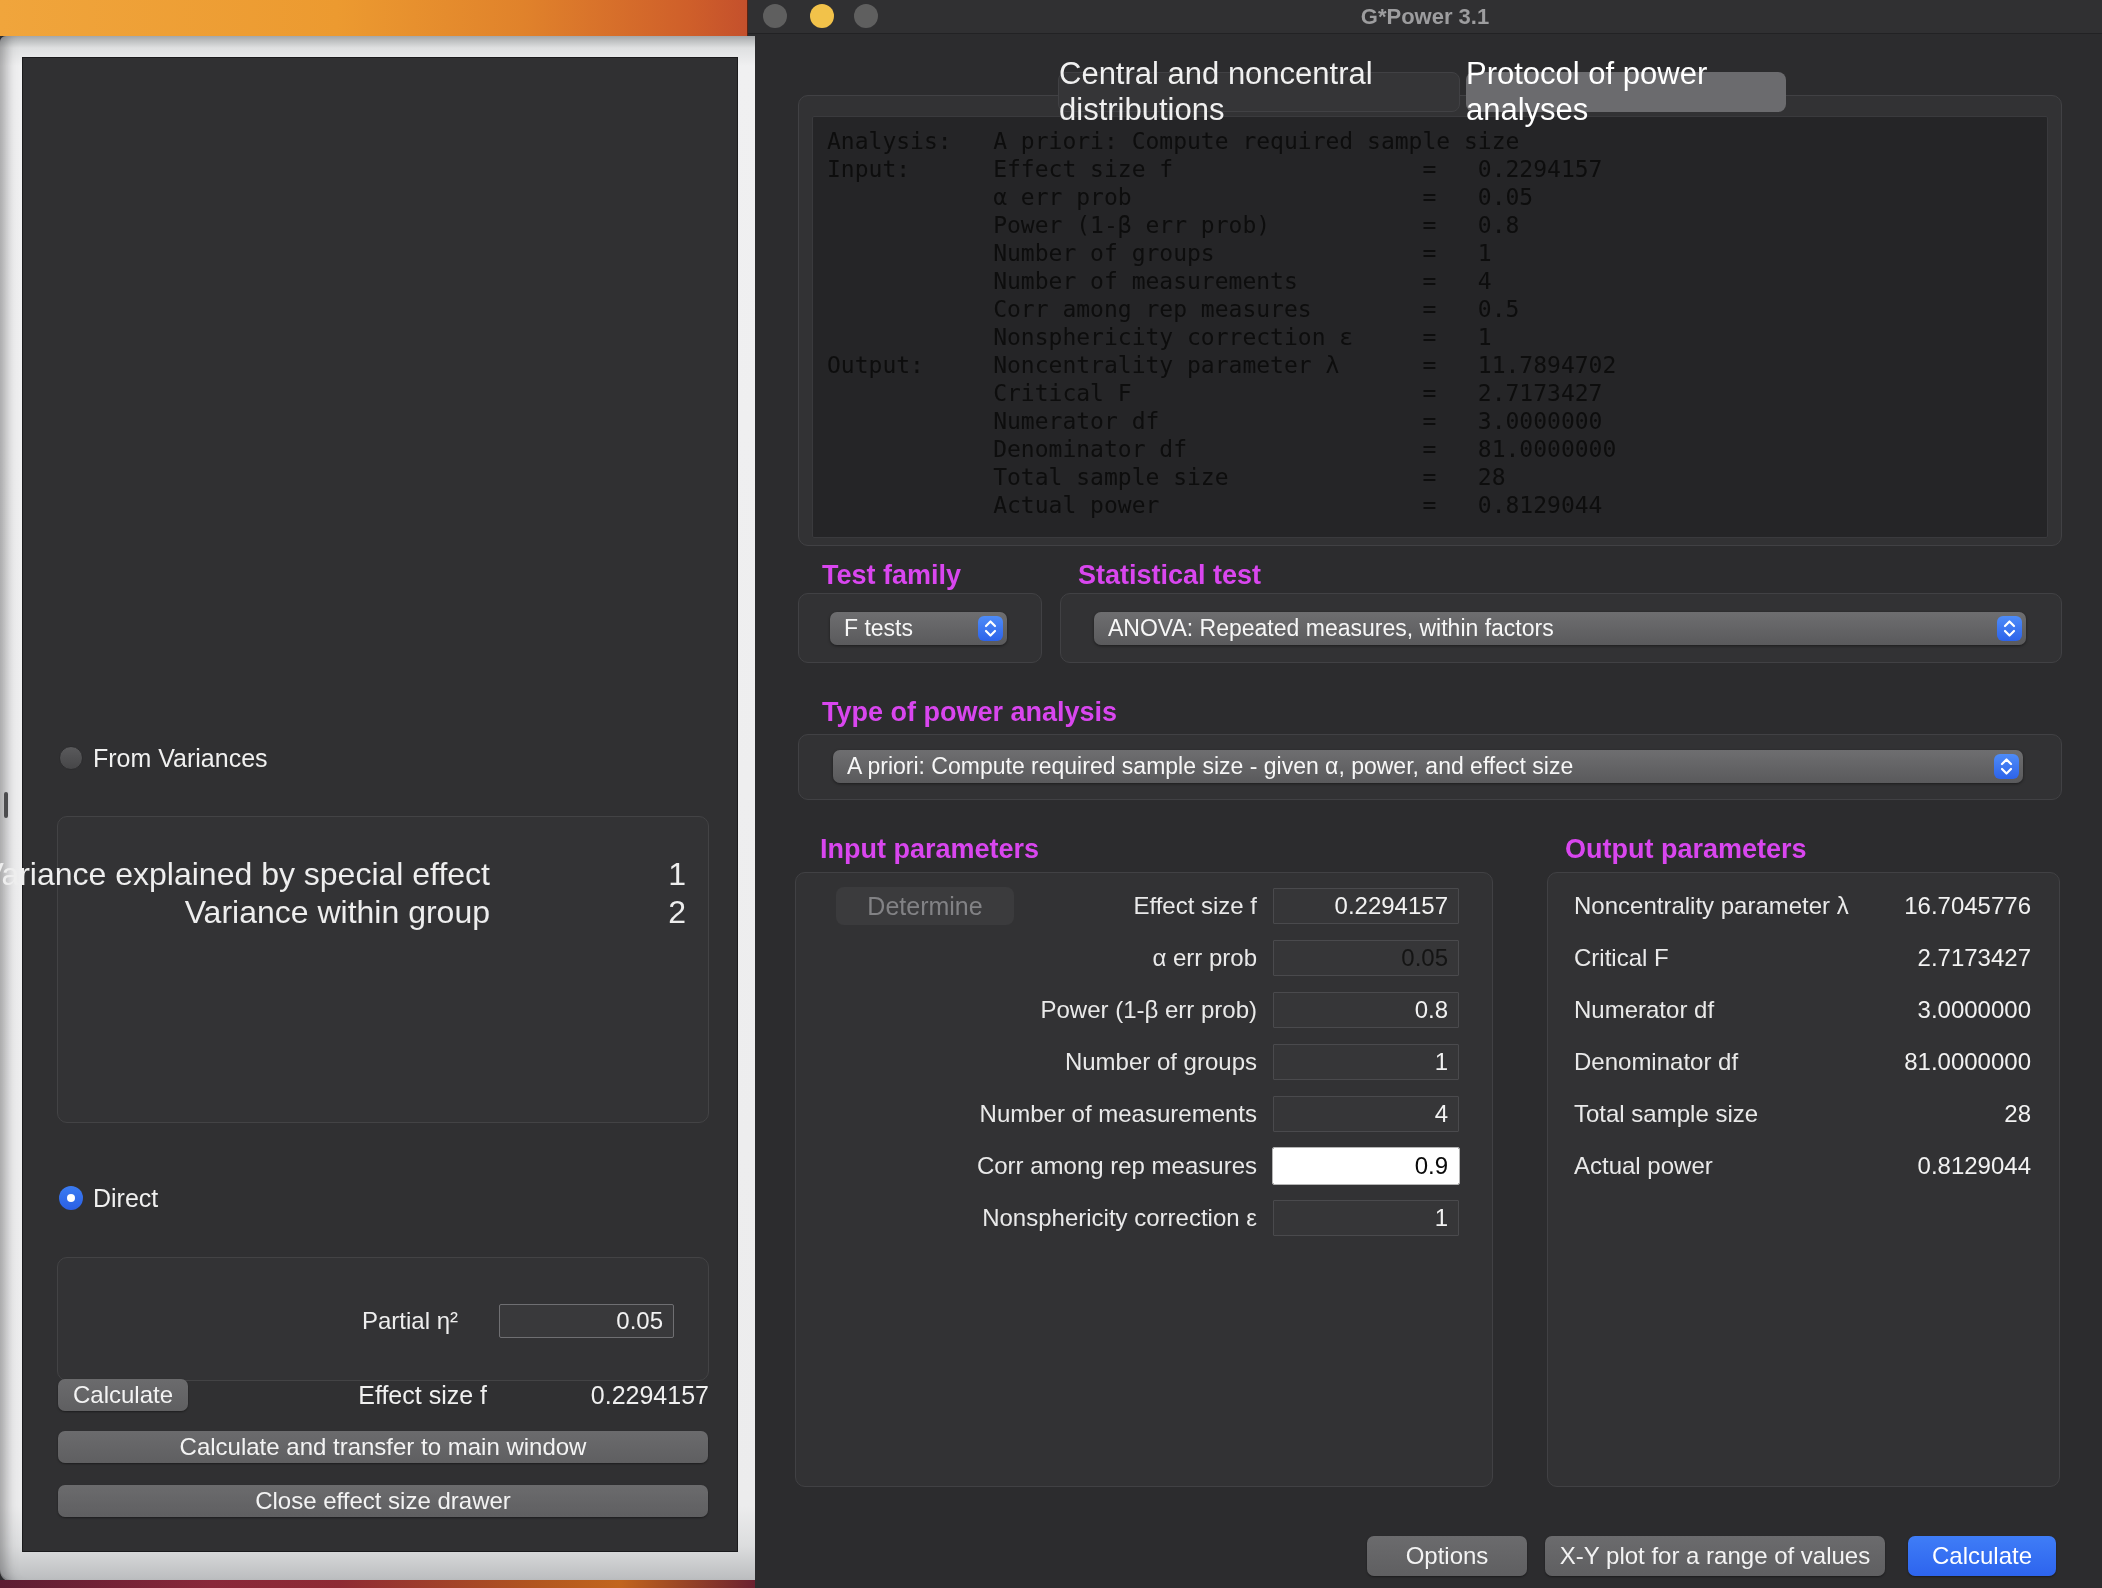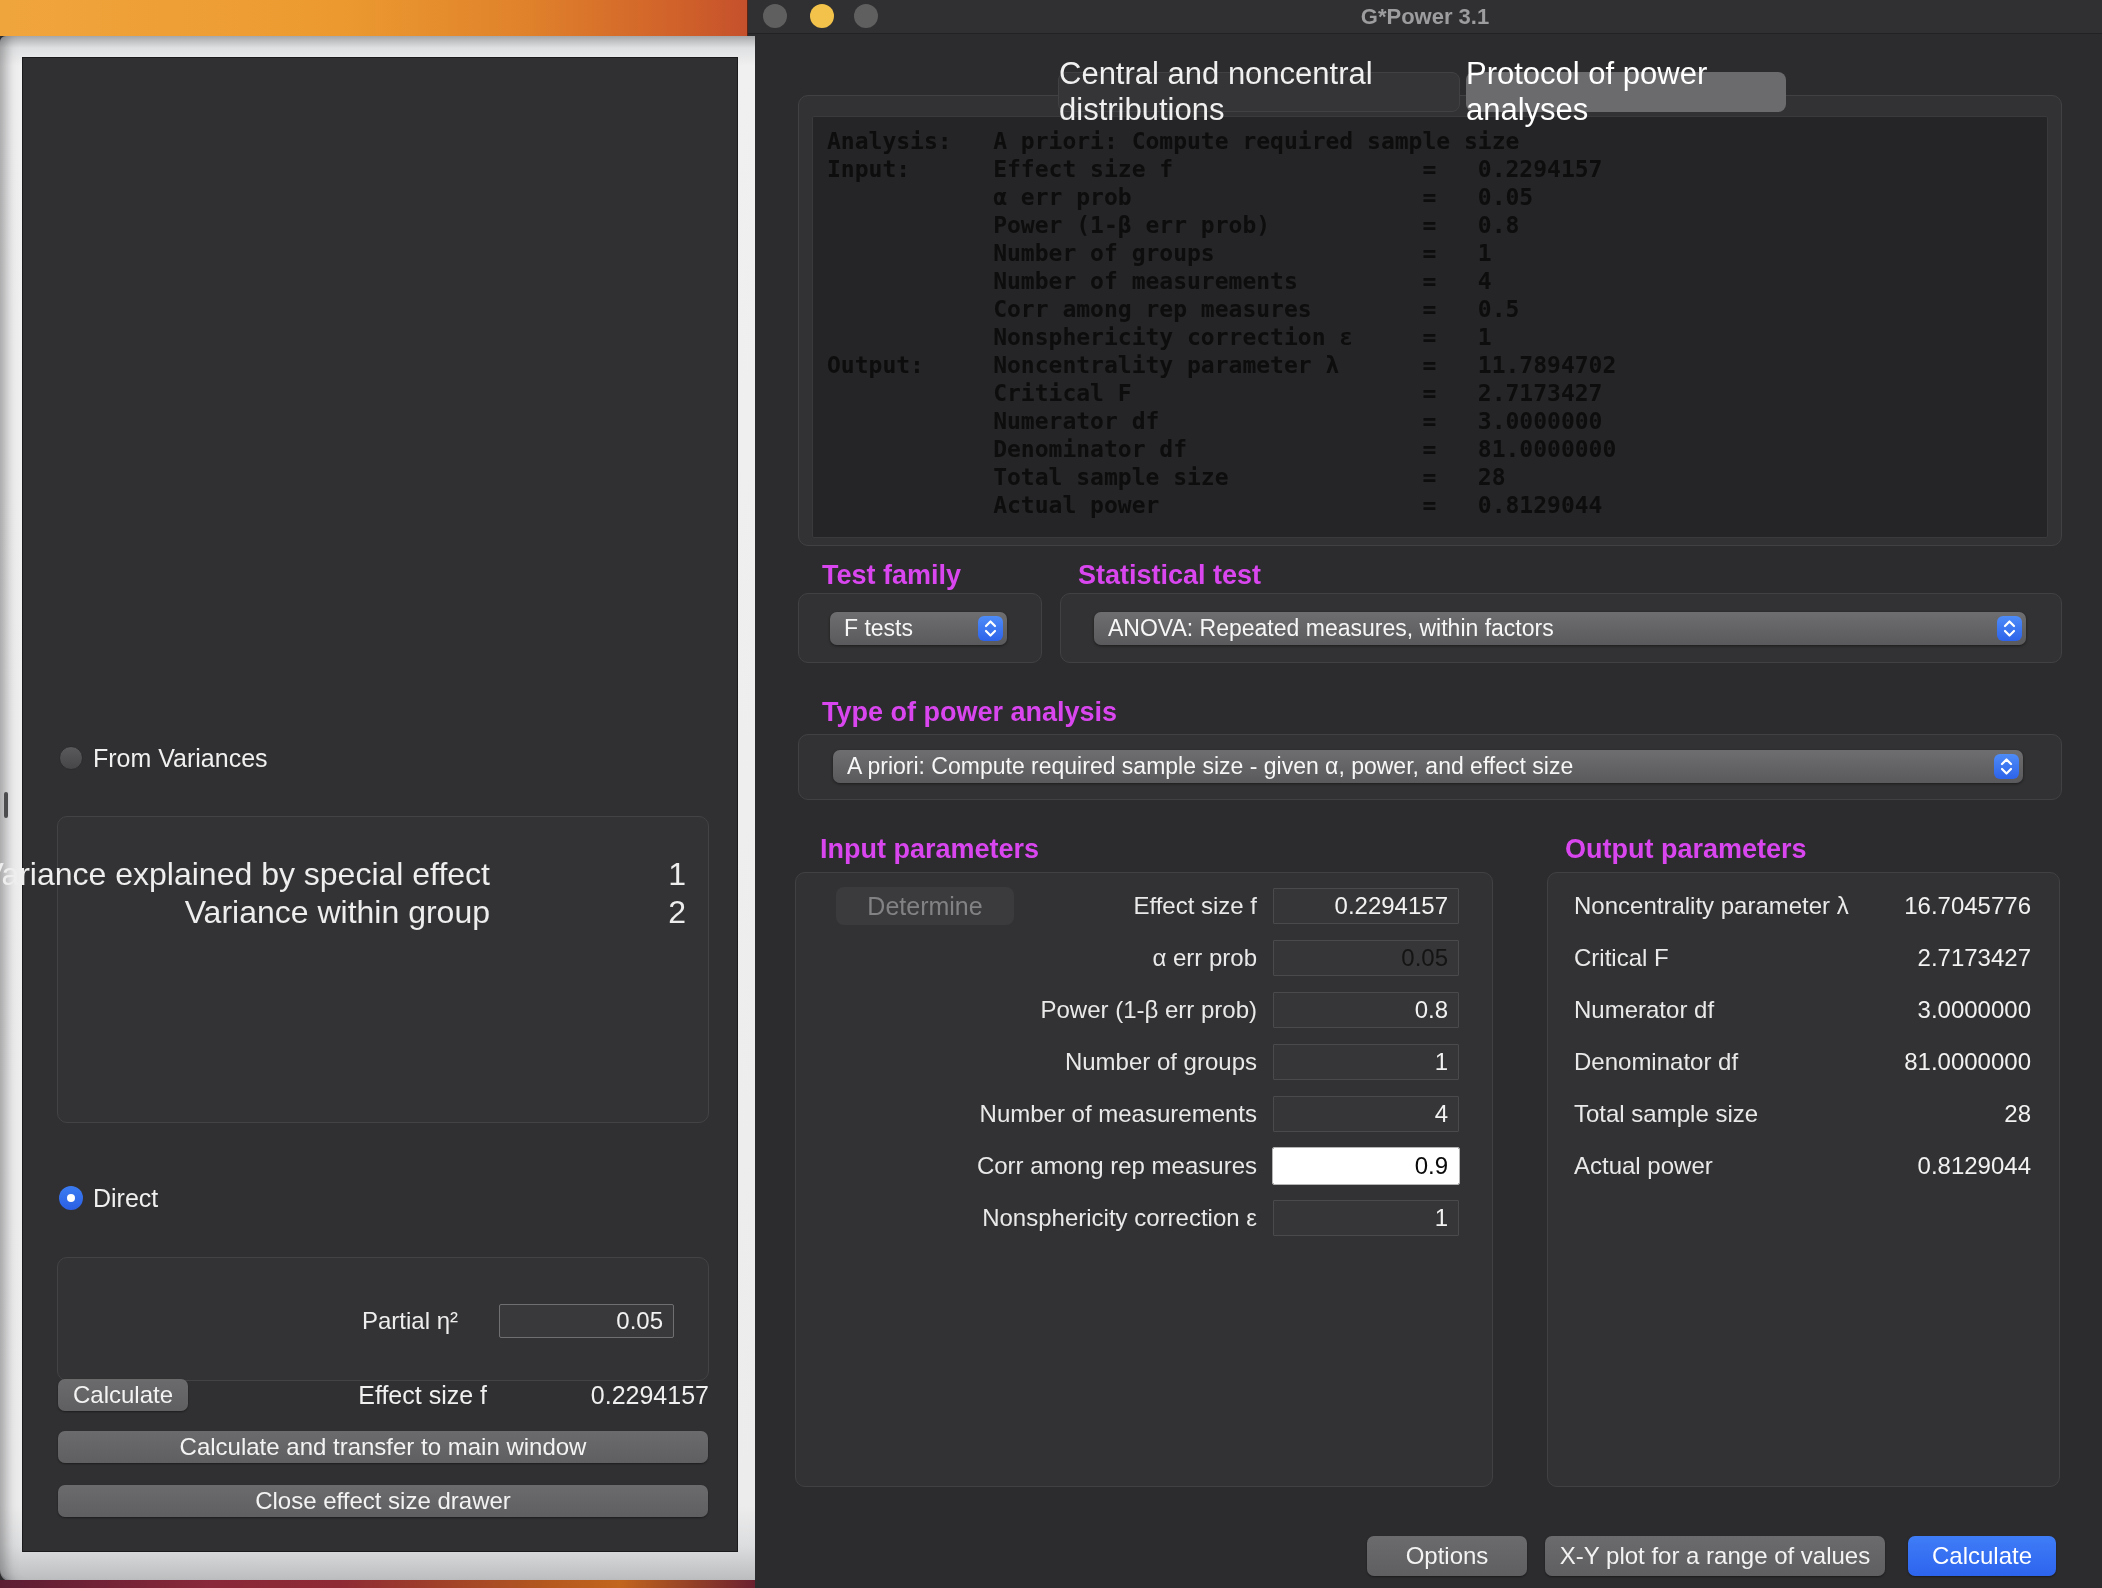--- a/index.html
+++ b/index.html
@@ -30,21 +30,21 @@
   
   .tab{position:absolute;top:72px;height:40px;border-radius:8px;display:flex;align-items:center;
     justify-content:center;font-size:31px;color:#f0f0f0;z-index:3;cursor:default;}
   .tab.unselected{left:310px;width:402px;background:#353537;border:1px solid #414144;box-sizing:border-box;}
   .tab.selected{left:718px;width:320px;background:#6b6b6e;color:#fff;}
 
   .protocol-box{left:50px;top:95px;width:1264px;height:451px;}
   .protocol-area{position:absolute;left:64px;top:116px;width:1236px;height:422px;
     background:#252527;border:1px solid #3a3a3d;border-radius:2px;box-sizing:border-box;overflow:hidden;}
   .protocol-area pre{margin:10px 0 0 14px;font-family:"DejaVu Sans Mono",monospace;
-    font-size:23px;line-height:28px;font-weight:bold;color:#0d0d0d;}
+    font-size:23px;line-height:28px;font-weight:normal;color:#0d0d0d;}
 
   .heading{position:absolute;font-size:27px;font-weight:700;color:#d946ef;}
 
   
   .popup{position:absolute;height:33px;background:linear-gradient(#6e6e70,#5a5a5c);
     border-radius:7px;box-shadow:0 1px 3px rgba(0,0,0,.45);display:flex;align-items:center;
     box-sizing:border-box;padding-left:14px;font-size:23px;color:#f7f7f7;cursor:default;}
   .stepper{position:absolute;right:4px;top:4px;width:25px;height:25px;border-radius:6px;
     background:linear-gradient(#4e8cf8,#2d63ea);display:flex;align-items:center;justify-content:center;}
 

